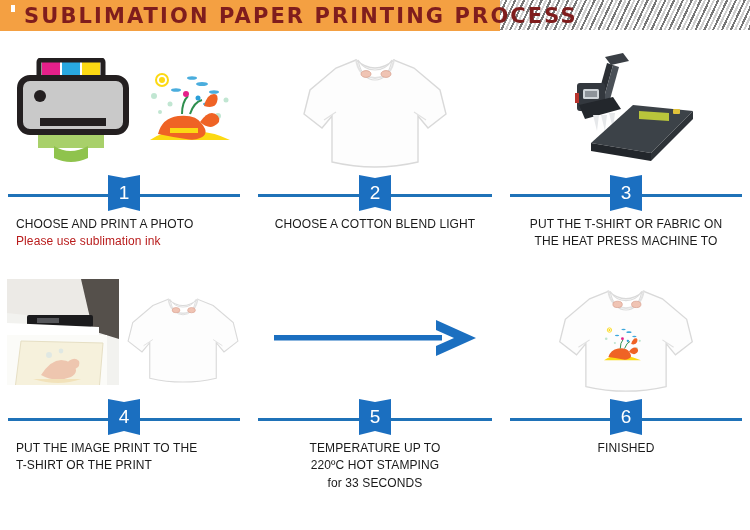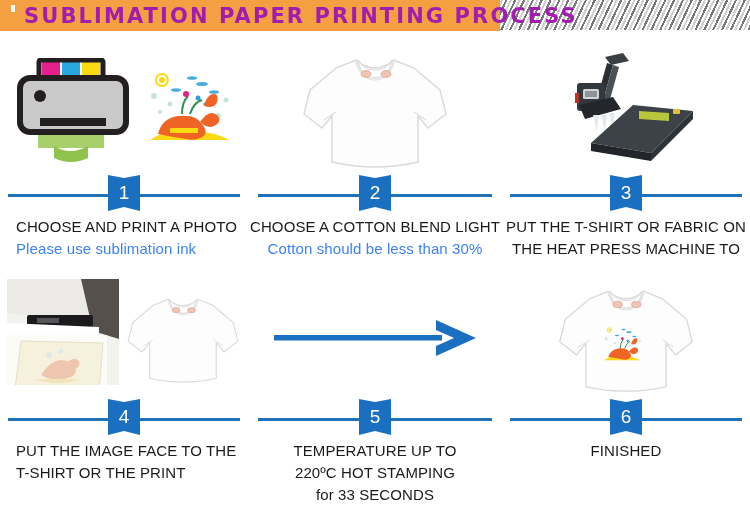--- a/index.html
+++ b/index.html
@@ -30,21 +30,21 @@
     background: #f4a042;
     display: flex; align-items: center;
   }
   .header-tick {
     position: absolute; left: 11px; top: 5px;
     width: 4px; height: 7px; background: #ffffff;
   }
   .header-title {
     position: absolute; left: 24px; top: 0; height: 31px;
     display: flex; align-items: center;
-    color: #a21caf;
+    color: #7f1d1d;
     font-size: 21px;
     font-weight: bold;
     letter-spacing: 2.1px;
     white-space: nowrap;
     font-family: "DejaVu Sans", sans-serif;
   }
 
   
   .row { position: absolute; left: 0; width: 750px; }
   .row-1 { top: 36px; height: 228px; }
@@ -83,26 +83,26 @@
     font-weight: normal;
     font-family: "Liberation Sans", sans-serif;
     line-height: 1;
     padding-bottom: 1px;
   }
 
   .caption {
     padding-top: 10px;
     text-align: center;
     color: #1a1a1a;
-    font-size: 15px;
+    font-size: 12px;
     line-height: 1.45;
     letter-spacing: 0.1px;
   }
   .caption .line { white-space: nowrap; }
-  .caption .note { color: #3b82f6; }
+  .caption .note { color: #b91c1c; }
 
   .cap-left { text-align: left; padding-left: 16px; }
 
   
   .printer-img { width: 122px; height: 104px; }
   .dino-img    { width: 96px;  height: 80px; }
   .shirt-img   { width: 150px; height: 128px; }
   .press-img   { width: 150px; height: 122px; }
   .scan-img    { width: 112px; height: 118px; }
   .shirt-sm    { width: 116px; height: 108px; }
@@ -195,21 +195,20 @@
               <path d="M126 74 L114 66"></path>
           </g>
         </svg>
       </div>
       <div class="divider-wrap">
         <div class="divider-line"></div>
         <div class="badge">2</div>
       </div>
       <div class="caption">
         <div class="line">CHOOSE A COTTON BLEND LIGHT</div>
-        <div class="line note">Cotton should be less than 30%</div>
       </div>
     </div>
 
     <div class="cell cell-2">
       <div class="art">
         <svg class="press-img" viewBox="0 0 150 122">
           <path d="M54 8 L72 4 L78 12 L60 16 Z" fill="#3a3f45"></path>
           <path d="M56 14 L62 16 L52 52 L46 50 Z" fill="#2b2f34"></path>
           <path d="M62 16 L68 18 L58 54 L52 52 Z" fill="#4a5057"></path>
           <rect x="26" y="34" width="28" height="28" rx="3" fill="#33383e"></rect>
@@ -274,21 +273,21 @@
             <path d="M24 74 L36 66"></path>
               <path d="M126 74 L114 66"></path>
           </g>
         </svg>
       </div>
       <div class="divider-wrap">
         <div class="divider-line"></div>
         <div class="badge">4</div>
       </div>
       <div class="caption cap-left">
-        <div class="line">PUT THE IMAGE FACE TO THE</div>
+        <div class="line">PUT THE IMAGE PRINT TO THE</div>
         <div class="line">T-SHIRT OR THE PRINT</div>
       </div>
     </div>
 
     <div class="cell cell-1">
       <div class="art">
         <svg class="arrow-img" viewBox="0 0 210 48">
           <rect x="4" y="21" width="168" height="5.5" fill="#1b6fc0"></rect>
           <path d="M166 6 L206 24 L166 42 L166 32 L184 24 L166 16 Z" fill="#1b6fc0"></path>
         </svg>

